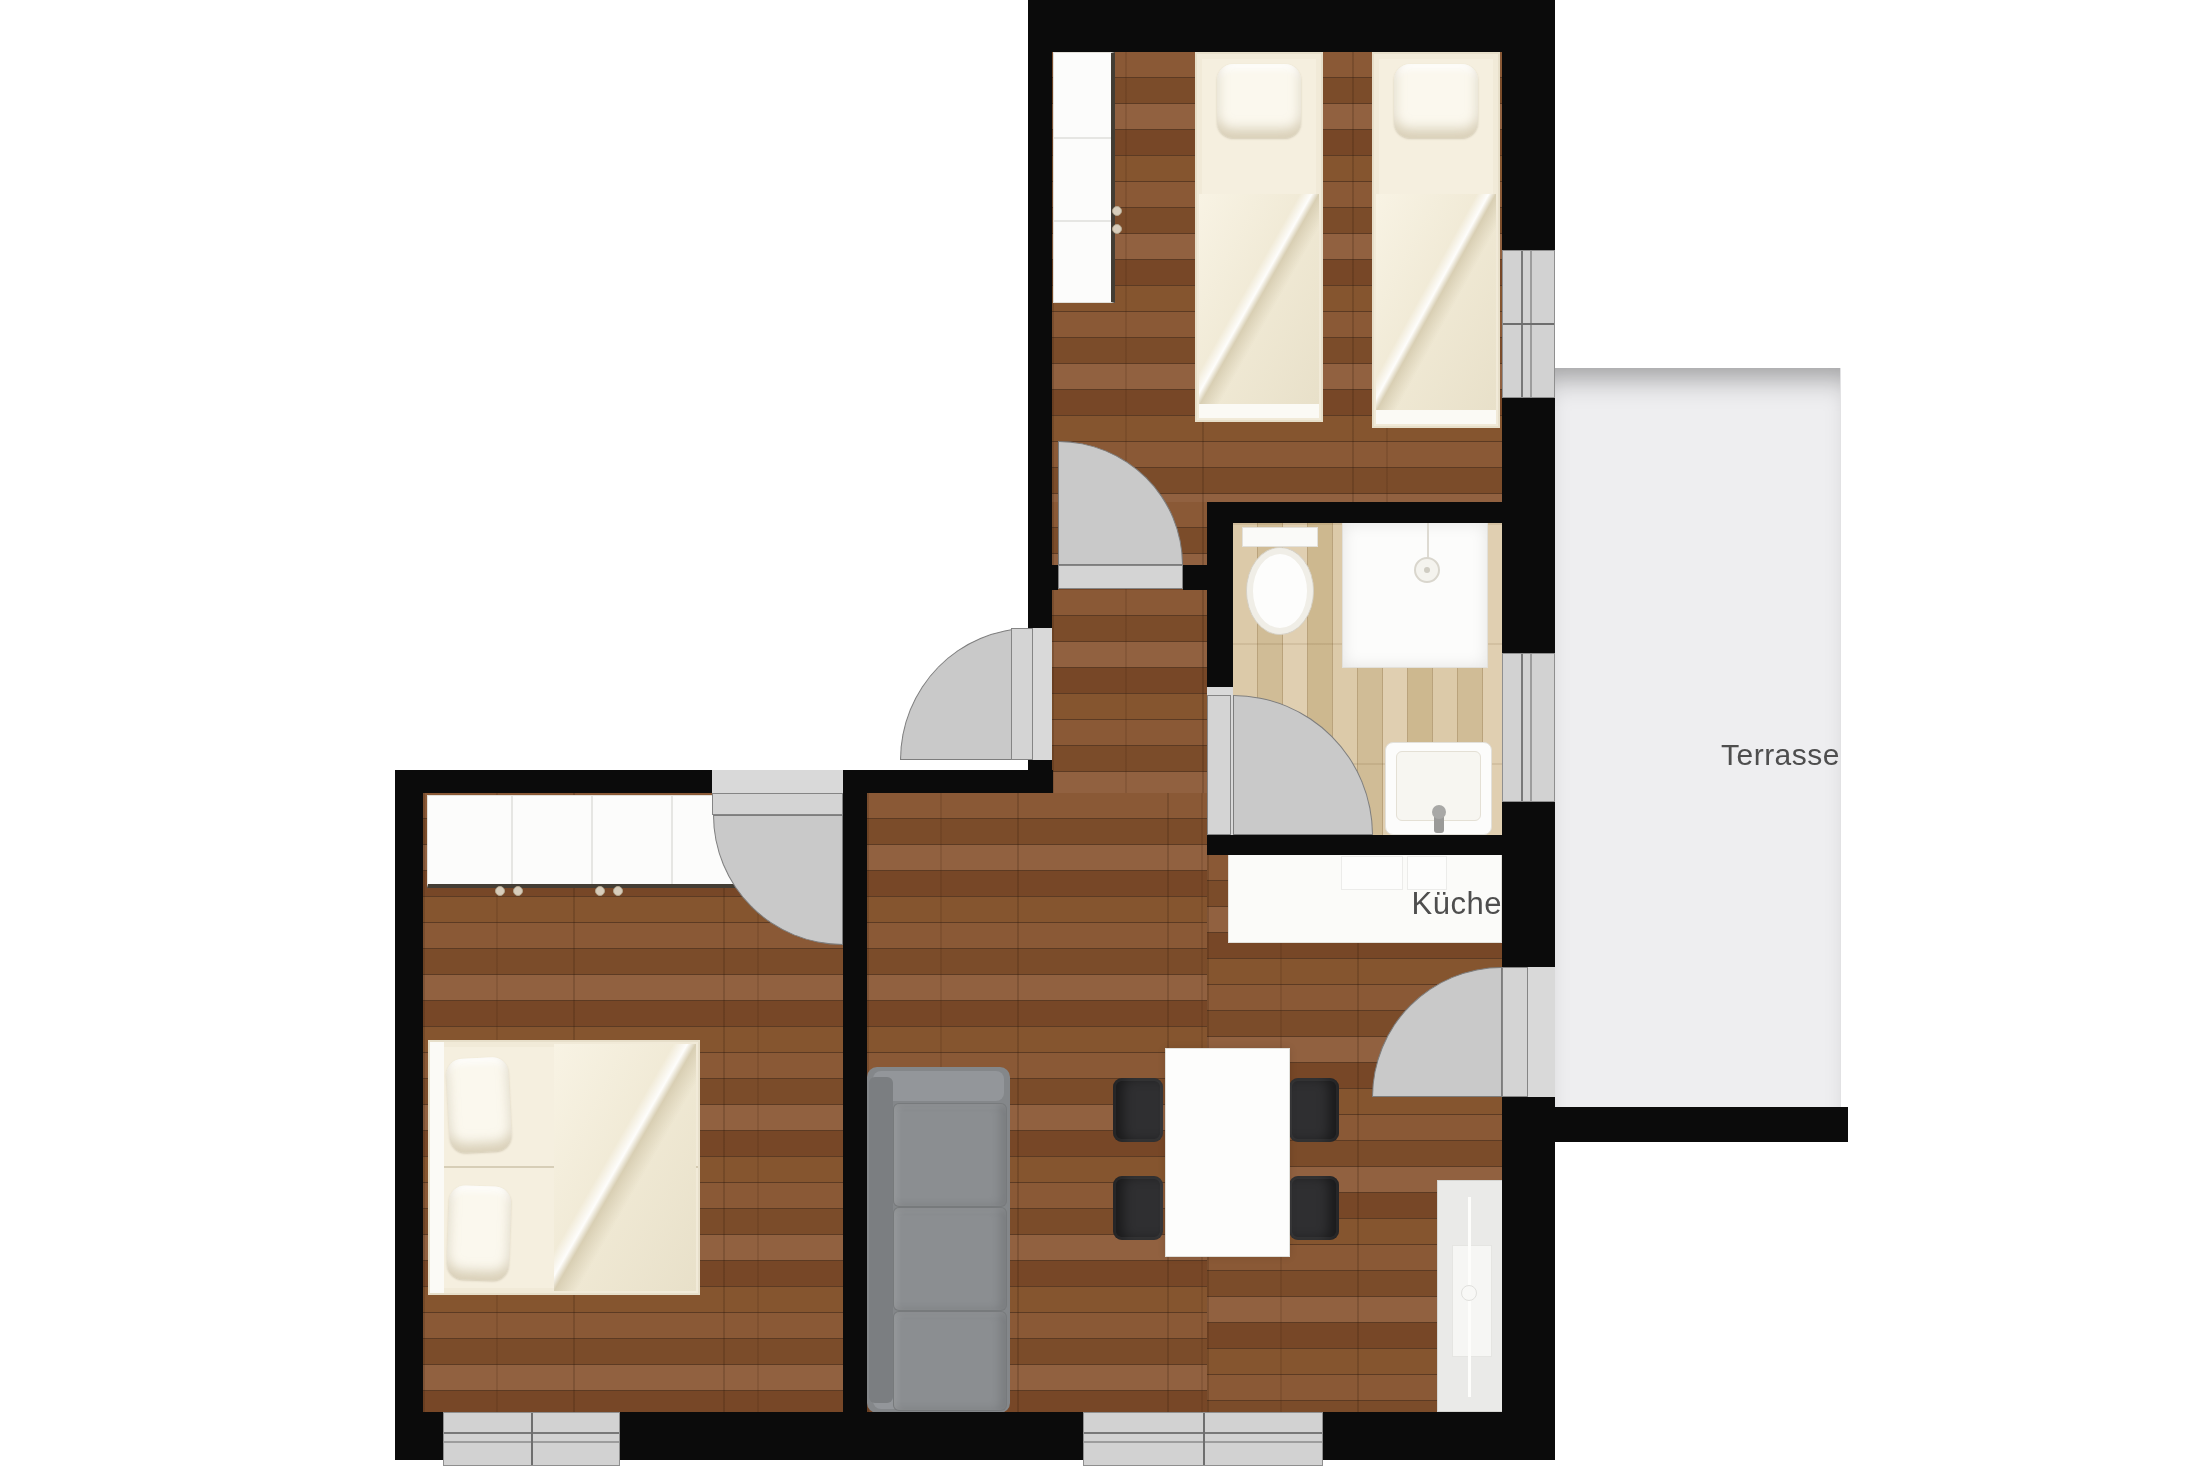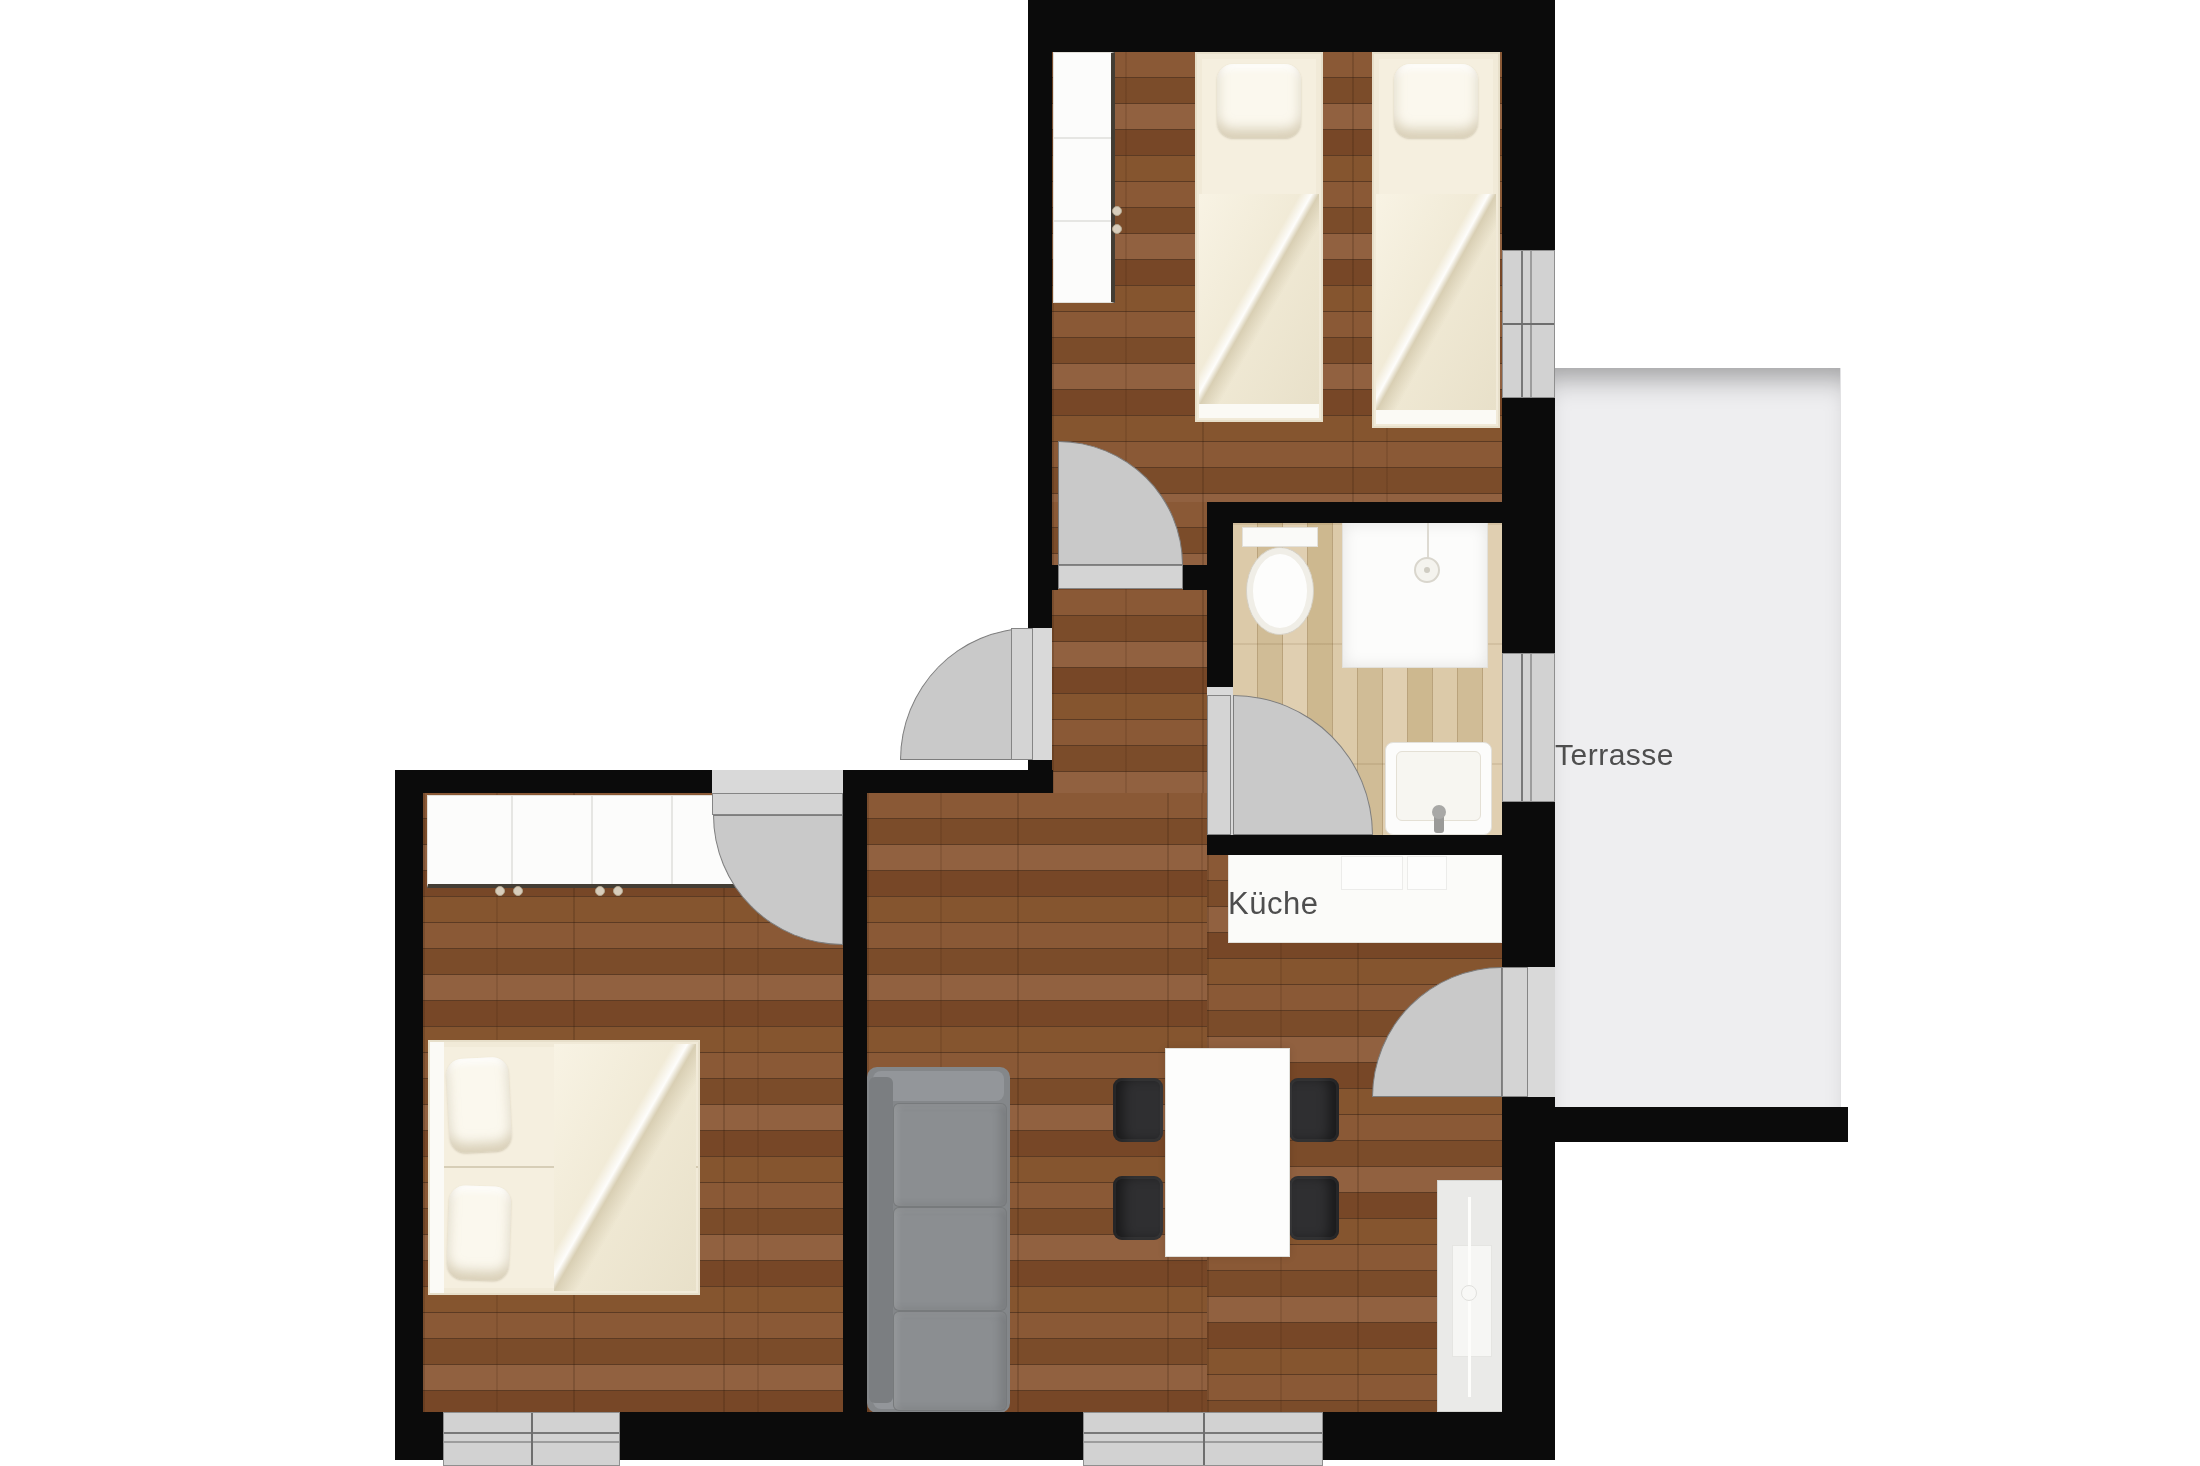--- a/index.html
+++ b/index.html
@@ -40,21 +40,21 @@
   .pillow{position:absolute;background:#fbf8ee;border-radius:16px;
        box-shadow:inset 0 -9px 12px rgba(190,175,140,.55), inset 0 5px 7px rgba(255,255,255,.85), 0 1px 2px rgba(120,100,60,.25);}
   .duvet{position:absolute;background:
        linear-gradient(to bottom right, rgba(255,255,255,0) 42%, rgba(255,255,255,.9) 47%, rgba(214,204,176,.9) 50%, rgba(255,255,255,0) 58%),
        linear-gradient(118deg,#f8f3e4 0%,#efe8d3 55%,#e8e0c9 100%);}
   .sect-v{position:absolute;background:#e6e6e3;width:100%;height:2px;}
   .sect-h{position:absolute;background:#e6e6e3;width:2px;height:100%;}
   .knob{position:absolute;width:8px;height:8px;border-radius:50%;background:#d8cdbb;border:1px solid #b3a68e;}
   .chair{position:absolute;width:50px;height:64px;background:#2f2f31;border-radius:9px;
        box-shadow:inset 0 0 0 3px rgba(255,255,255,.05), inset 10px 0 12px rgba(0,0,0,.45);}
-  .label{position:absolute;color:#4e4e4e;font-size:31px;text-align:left;letter-spacing:.5px;}
+  .label{position:absolute;color:#4e4e4e;font-size:31px;text-align:right;letter-spacing:.5px;}
   .cushion{position:absolute;background:#8b8e91;border:1px solid rgba(0,0,0,.14);border-radius:6px;
        box-shadow:inset -6px 0 10px rgba(0,0,0,.12), inset 3px 2px 6px rgba(255,255,255,.12);}
 </style>
 </head>
 <body>
 
 <div id="stage">
 
   <div class="wood" style="left:1052px;top:52px;width:450px;height:450px;"></div>
   <div class="wood" style="left:1052px;top:502px;width:155px;height:88px;"></div>

